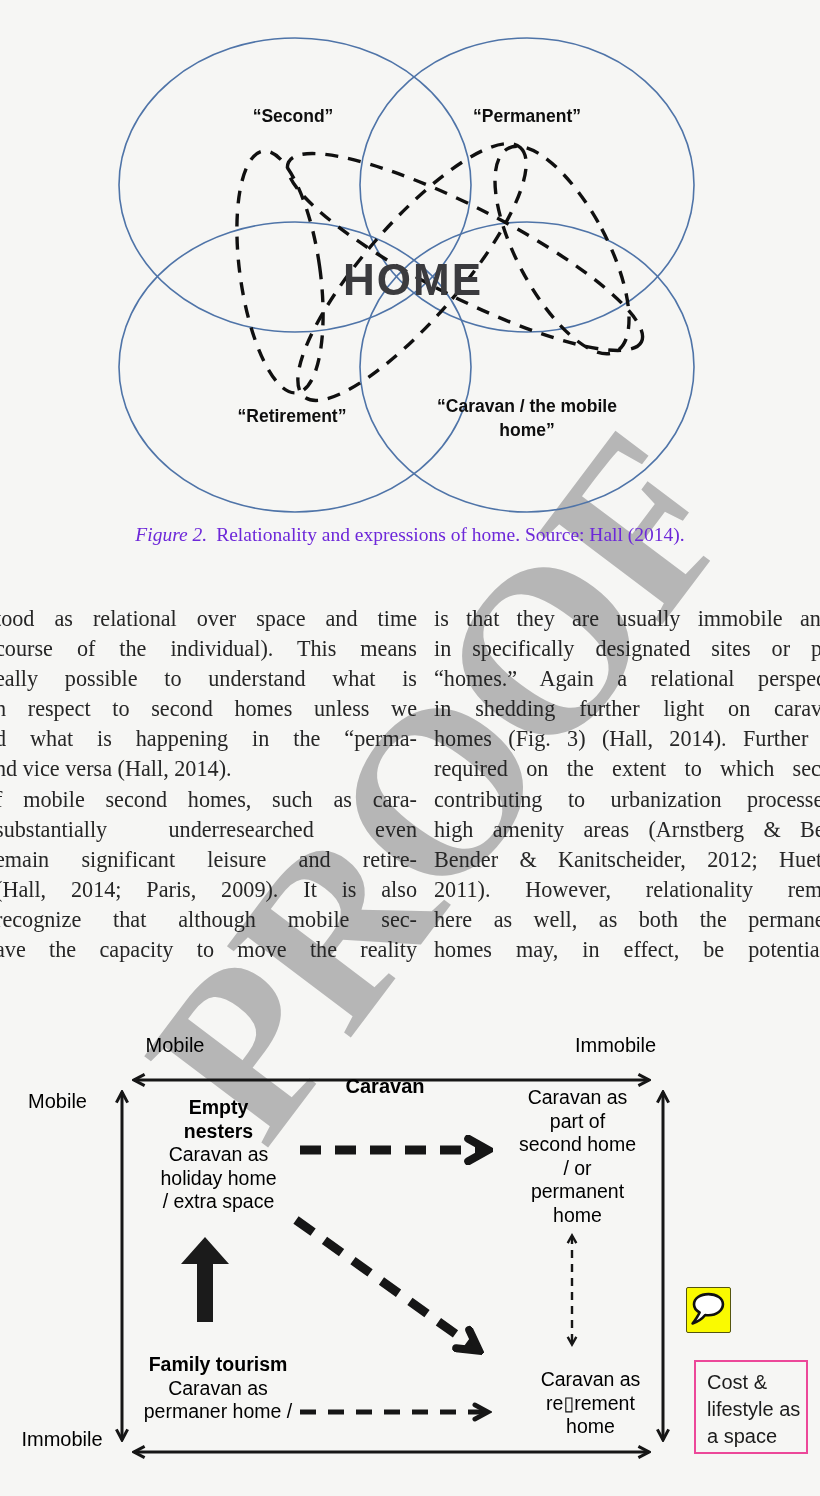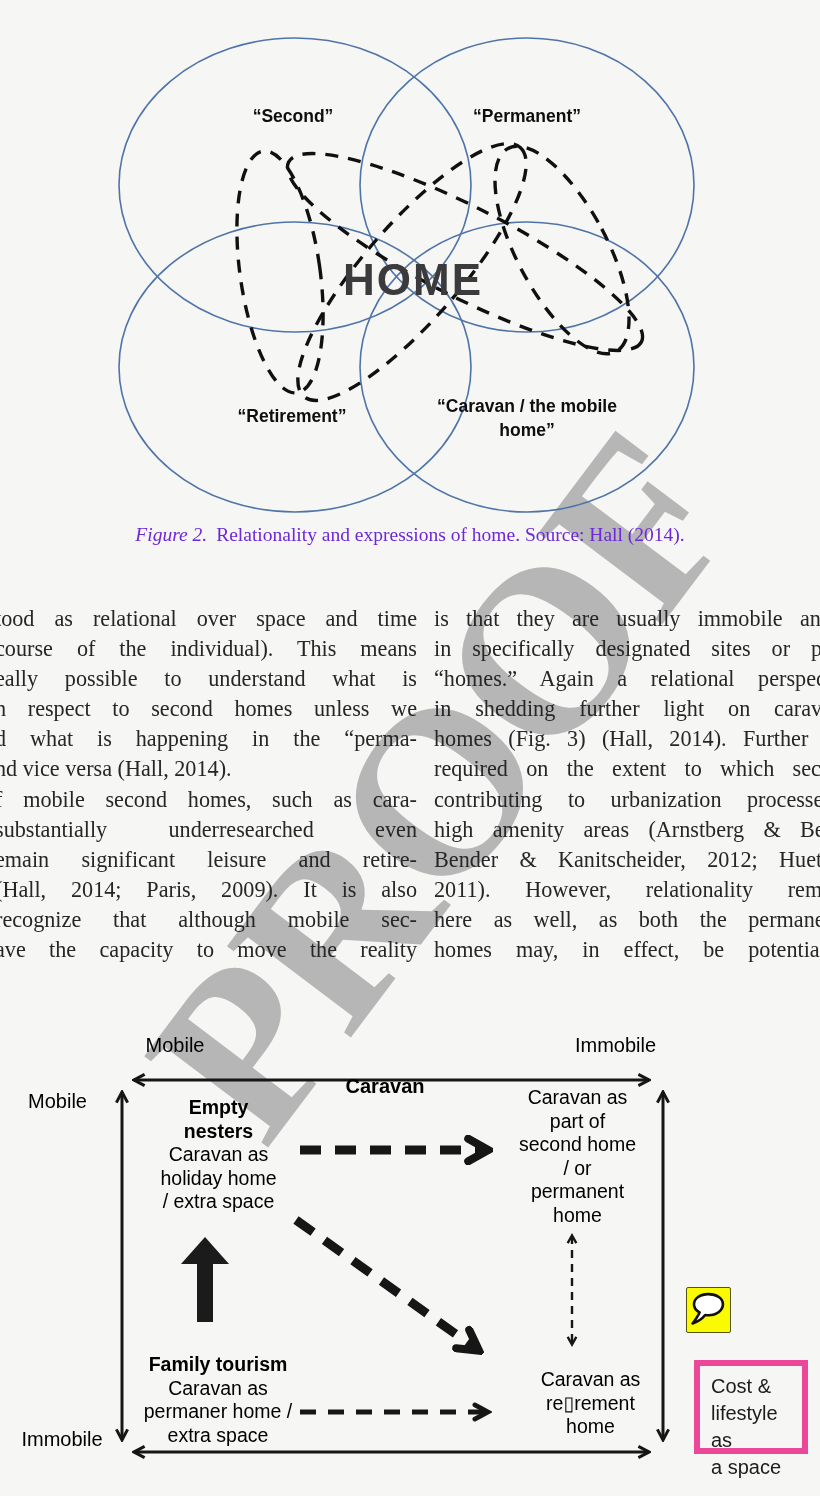--- a/index.html
+++ b/index.html
@@ -20,21 +20,21 @@
   .col-left{left:-5px;top:604px;width:422px;}
   .col-right{left:434px;top:604px;width:398px;}
   .bline{text-align:justify;text-align-last:justify;}
   .bline.endpara{text-align-last:left;}
   .f3{position:absolute;left:0;top:1030px;z-index:1;}
   .f3txt{position:absolute;z-index:2;text-align:center;
         font-family:"Liberation Sans",sans-serif;font-size:19.5px;line-height:23.5px;color:#000000;}
   .axis{font-size:20px;}
   .b{font-weight:bold;}
   .note-box{position:absolute;left:694px;top:1360px;width:114px;height:94px;z-index:2;
-        border:6px solid #ec4899;box-sizing:border-box;padding:7px 2px 0 11px;
+        border:2px solid #ec4899;box-sizing:border-box;padding:7px 2px 0 11px;
         font-family:"Liberation Sans",sans-serif;font-size:20px;line-height:27px;color:#1c1c1c;}
   .comment-icon{position:absolute;left:686px;top:1287px;width:45px;height:46px;z-index:2;
         background:#fafa00;border:1.5px solid #55550f;box-sizing:border-box;border-radius:2px;}
 </style>
 </head>
 <body>
 
 <div class="page">
 
   <div class="watermark">PROOF</div>
@@ -142,21 +142,20 @@
     <div>second home</div>
     <div>/ or</div>
     <div>permanent</div>
     <div>home</div>
   </div>
 
   <div class="f3txt" style="left:113px;top:1326px;width:210px;margin-top:27px;">
     <div class="b">Family tourism</div>
     <div>Caravan as</div>
     <div>permaner home /</div>
-    <div>extra space</div>
   </div>
 
   <div class="f3txt" style="left:508px;top:1368px;width:165px;">
     <div>Caravan as</div>
     <div>re▯rement</div>
     <div>home</div>
   </div>
 
   <div class="comment-icon">
     <svg width="42" height="43" viewBox="0 0 45 45">

